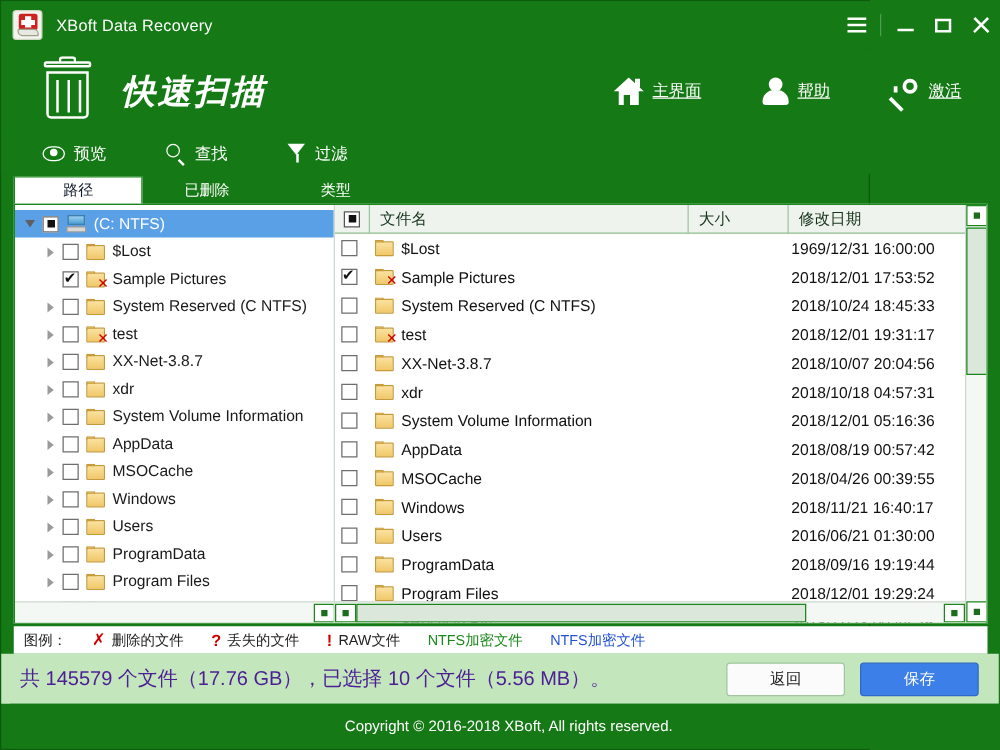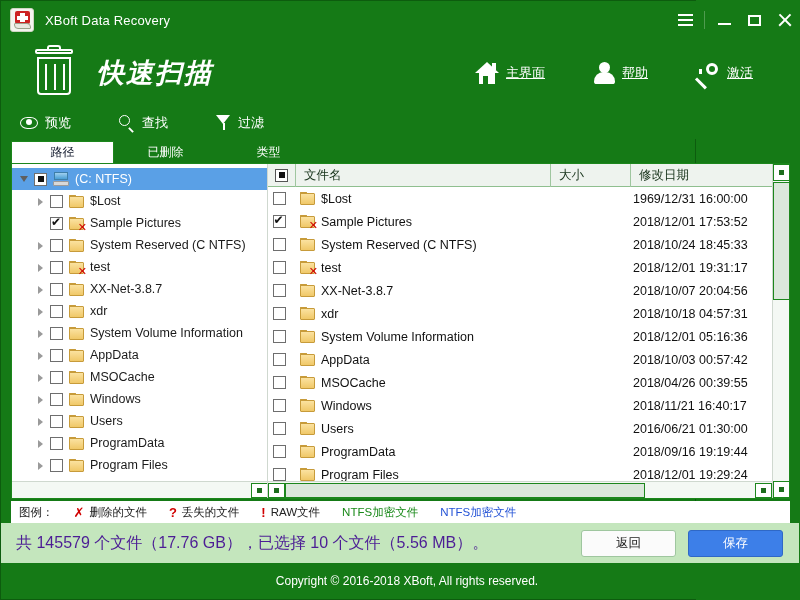--- a/index.html
+++ b/index.html
@@ -88,21 +88,21 @@
   .trash-icon .body i {
     position:absolute; top:5px; width:2px; height:26px; background:#fff; display:block;
   }
   .trash-icon .body i:nth-child(1){ left:6px; }
   .trash-icon .body i:nth-child(2){ left:15px; }
   .trash-icon .body i:nth-child(3){ left:24px; }
   .banner-title {
     color: #ffffff; font-size: 27px; font-style: italic; font-weight: bold;
     margin-left: 18px; letter-spacing: 2px;
   }
-  .banner-nav { margin-left: auto; display: flex; align-items: center; gap: 48px; margin-right: 46px; }
+  .banner-nav { margin-left: auto; display: flex; align-items: center; gap: 48px; margin-right: 30px; }
   .nav-item { display: flex; align-items: center; gap: 7px; cursor: default; }
   .nav-label {
     color: #ffffff; font-size: 13px; text-decoration: underline;
   }
   .home-ico { width: 24px; height: 22px; position: relative; }
   .home-ico .roof {
     position:absolute; top:0; left:0; width:0; height:0;
     border-left:12px solid transparent; border-right:12px solid transparent;
     border-bottom:11px solid #fff;
   }
@@ -132,21 +132,21 @@
     position:absolute; bottom:3px; left:0px; width:14px; height:3px; background:#fff;
     transform: rotate(45deg); transform-origin: left center;
   }
   .key-ico .tooth {
     position:absolute; bottom:9px; left:3px; width:3px; height:5px; background:#fff;
   }
 
   
   .toolbar {
     position: absolute; top: 105px; left: 0; width: 798px; height: 33px;
-    background: #157a16; display: flex; align-items: center; padding-left: 19px; gap: 48px;
+    background: #157a16; display: flex; align-items: center; padding-left: 33px; gap: 48px;
   }
   .tool-item { display: flex; align-items: center; gap: 7px; cursor: default; }
   .tool-label { color: #ffffff; font-size: 13px; }
   .eye-ico { width: 18px; height: 12px; position: relative; }
   .eye-ico .outer {
     position:absolute; inset:0; border:1.6px solid #fff; border-radius: 50% / 60%;
   }
   .eye-ico .pupil {
     position:absolute; top:2.5px; left:6px; width:6px; height:6px; border-radius:50%; background:#fff;
   }
@@ -723,21 +723,21 @@
               <div class="cbox"></div>
             </div>
             <div class="lcell-name">
               <div class="folder-ico">
                 <div class="tab-top"></div>
                 <div class="back"></div>
               </div>
               <span>AppData</span>
             </div>
             <div class="lcell-size"></div>
-            <div class="lcell-date">2018/10/03 00:57:42</div>
+            <div class="lcell-date">2018/08/19 00:57:42</div>
           </div>
           <div class="list-row">
             <div class="lcell-check">
               <div class="cbox"></div>
             </div>
             <div class="lcell-name">
               <div class="folder-ico">
                 <div class="tab-top"></div>
                 <div class="back"></div>
               </div>

